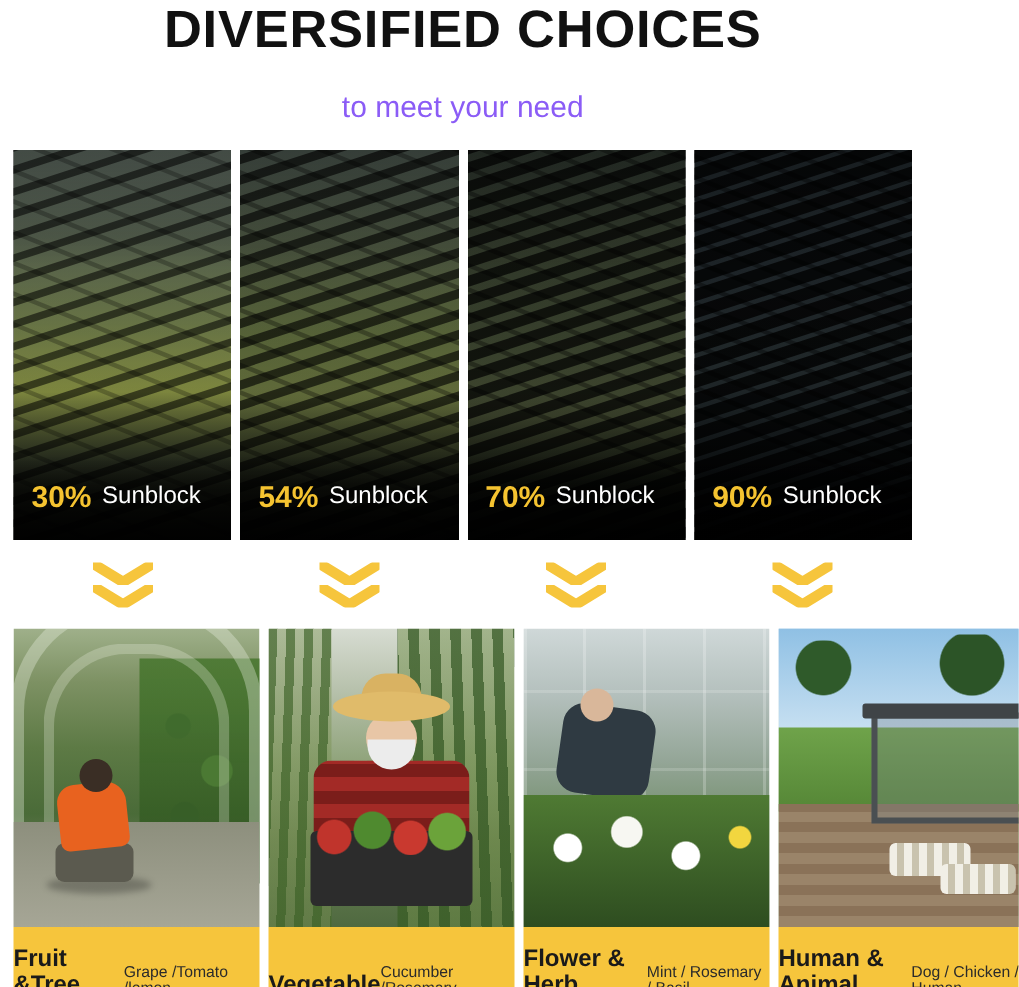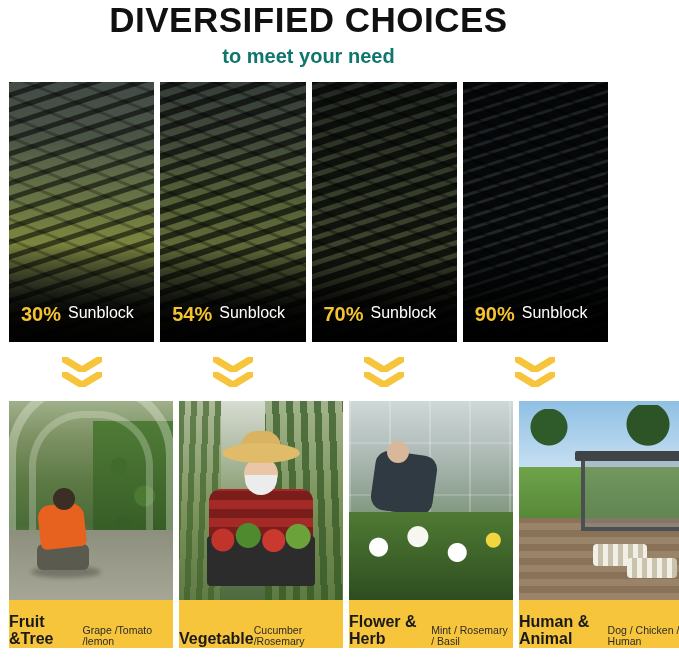--- a/index.html
+++ b/index.html
@@ -30,24 +30,24 @@
     font-size: 35px;
     font-weight: bold;
     letter-spacing: 0.5px;
     color: #111111;
     line-height: 1.0;
     margin: 0;
     padding-top: 2px;
   }
   .subtitle {
     font-size: 20px;
-    color: #0f766e;
-    margin: 0;
+    color: #8b5cf6;
+    margin: 16px;
     padding-top: 8px;
-    font-weight: bold;
+    font-weight: normal;
   }
 
   
   .top-row {
     display: flex;
     gap: 6px;
     padding: 0 9px;
     margin-top: 14px;
   }
   .shade-card {

